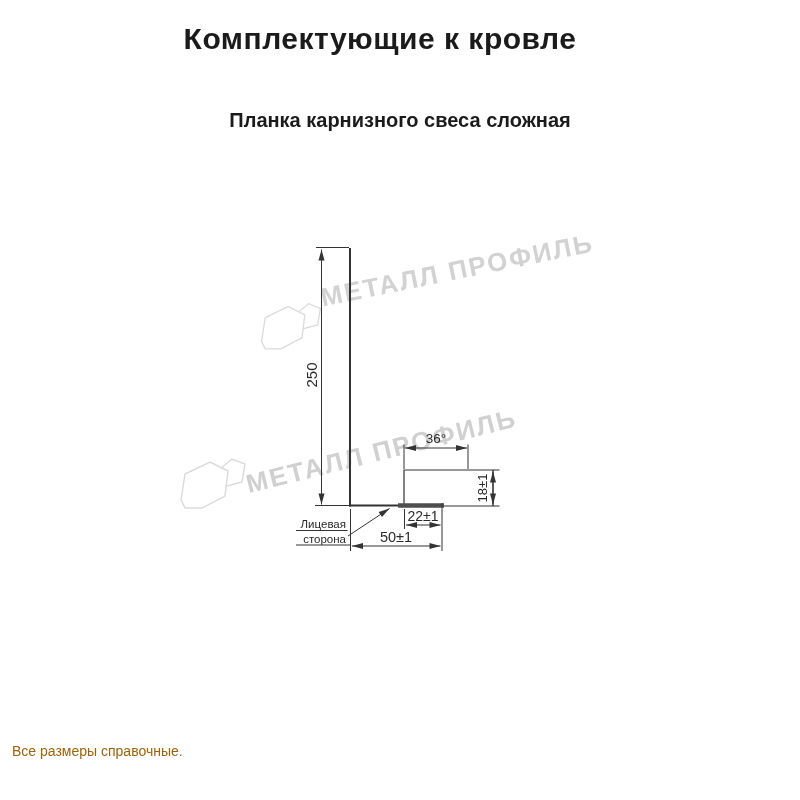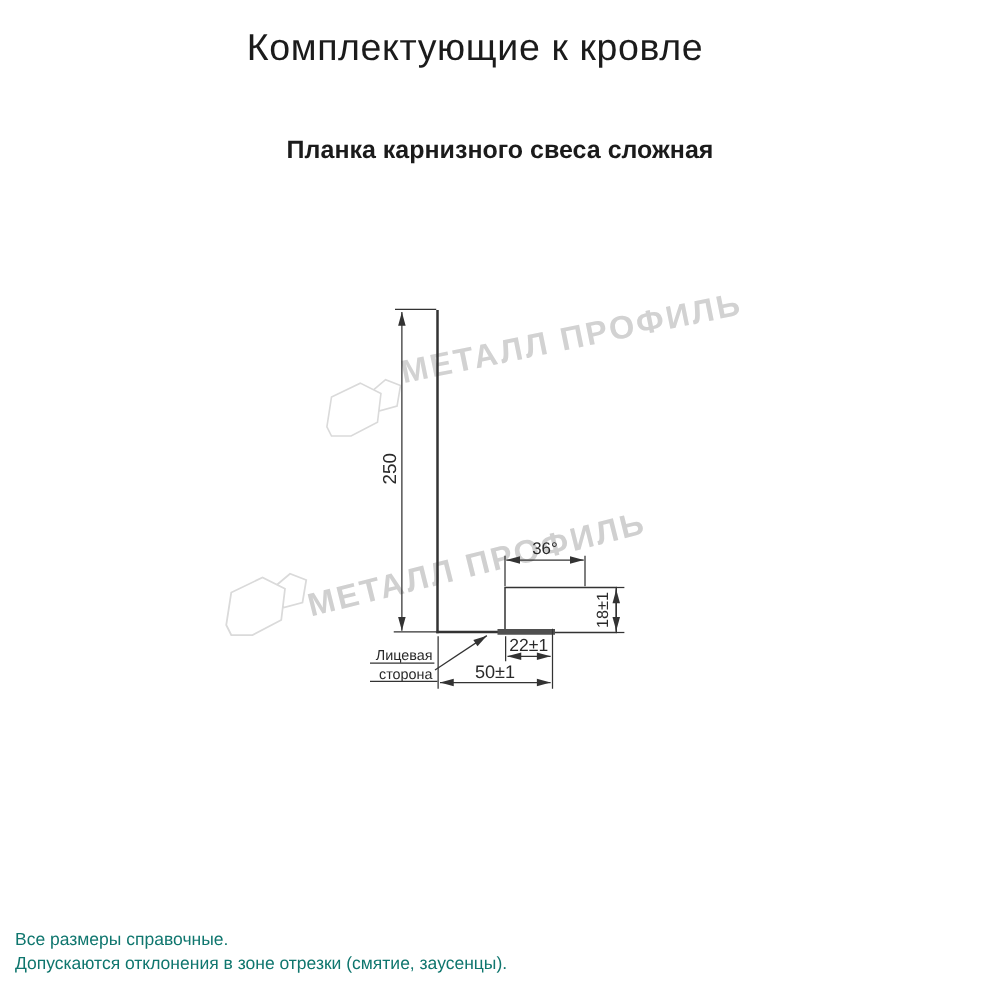--- a/index.html
+++ b/index.html
@@ -3,34 +3,34 @@
 <meta charset="utf-8">
 <style>
   html,body{margin:0;padding:0;}
   body{
     width:800px;height:800px;position:relative;background:#ffffff;
     font-family:"Liberation Sans", sans-serif;color:#1d1d1d;overflow:hidden;
   }
   .abs{position:absolute;}
   .page-title{
     left:0;top:22px;width:760px;text-align:center;
-    font-size:30px;font-weight:normal;letter-spacing:0.5px;color:#1b1b1b;
+    font-size:30px;font-weight:bold;letter-spacing:0.5px;color:#1b1b1b;
   }
   .subtitle{
     left:0;top:108px;width:800px;text-align:center;
     font-size:20px;font-weight:bold;line-height:24px;color:#1b1b1b;
   }
   .watermark-text{
     font-weight:bold;font-size:26px;letter-spacing:2px;white-space:nowrap;
     transform-origin:left top;user-select:none;
   }
   .wm-upper{left:318px;top:283px;transform:rotate(-11.5deg);}
   .wm-lower{left:243px;top:470px;transform:rotate(-14deg);}
   .footer-notes{
-    left:12px;top:742px;width:600px;font-size:14px;line-height:19px;color:#0f766e;
+    left:12px;top:742px;width:600px;font-size:14px;line-height:19px;color:#a16207;
   }
   svg text{font-family:"Liberation Sans", sans-serif;}
 </style>
 </head>
 <body>
 
 <div class="abs page-title">Комплектующие к кровле</div>
 <div class="abs subtitle">
   <div>Планка карнизного свеса сложная</div>
 </div>
@@ -103,14 +103,13 @@
     <text x="346" y="528" font-size="11.5" fill="#2a2a2a" text-anchor="end">Лицевая</text>
     <text x="346" y="543" font-size="11.5" fill="#2a2a2a" text-anchor="end">сторона</text>
     <line x1="296" y1="530.5" x2="347.5" y2="530.5" stroke="#333333" stroke-width="1"></line>
     <line x1="296" y1="545" x2="350" y2="545" stroke="#333333" stroke-width="1"></line>
     <line x1="348" y1="536" x2="389.5" y2="508.5" stroke="#333333" stroke-width="1" marker-end="url(#arr)"></line>
   </g>
 </svg>
 
 <div class="abs footer-notes">
   <div>Все размеры справочные.</div>
-  <div>Допускаются отклонения в зоне отрезки (смятие, заусенцы).</div>
 </div>
 
 </body></html>

